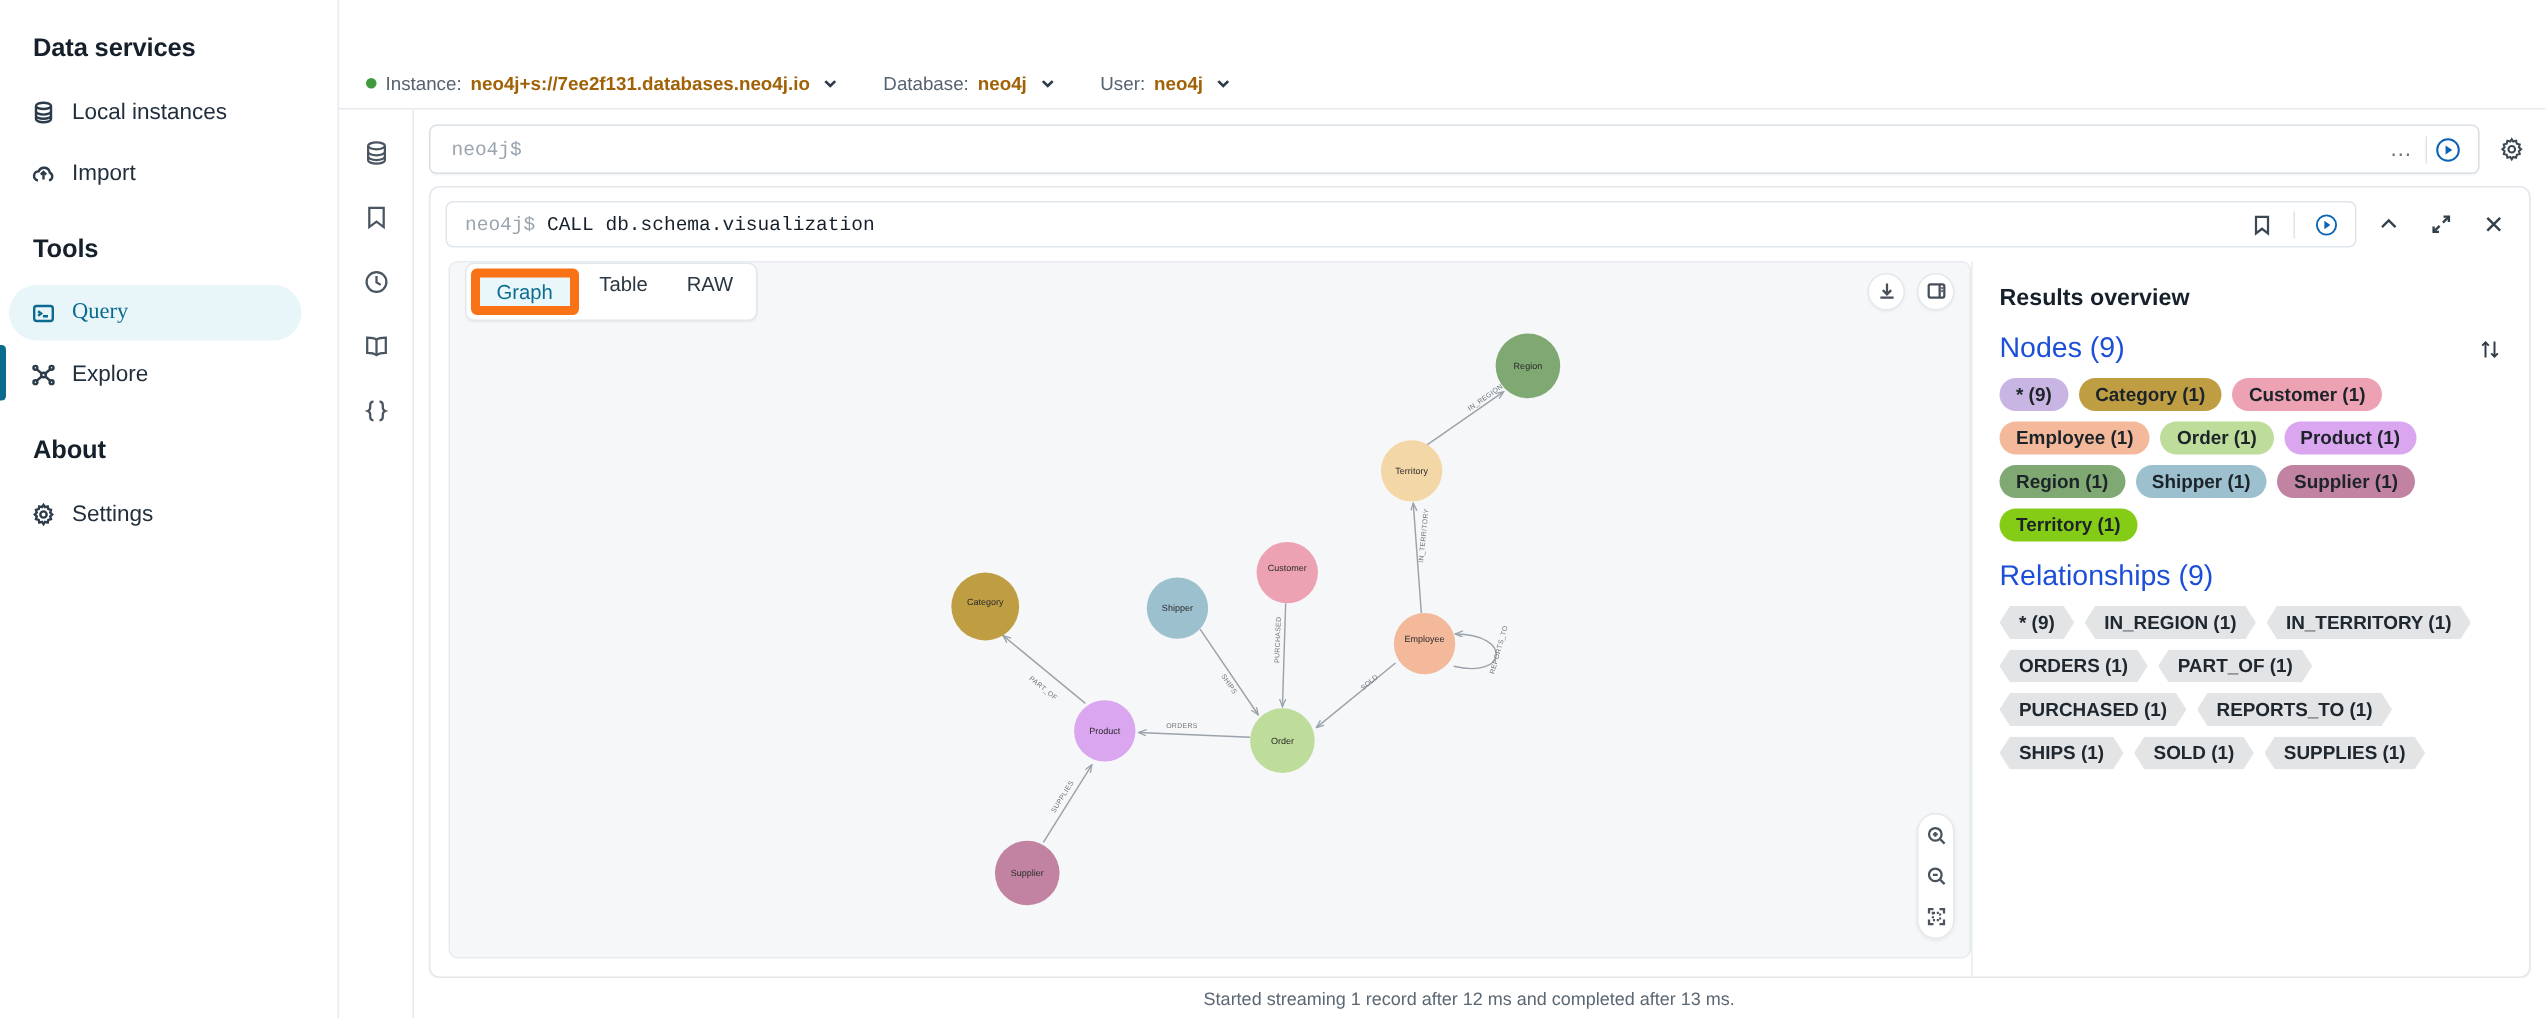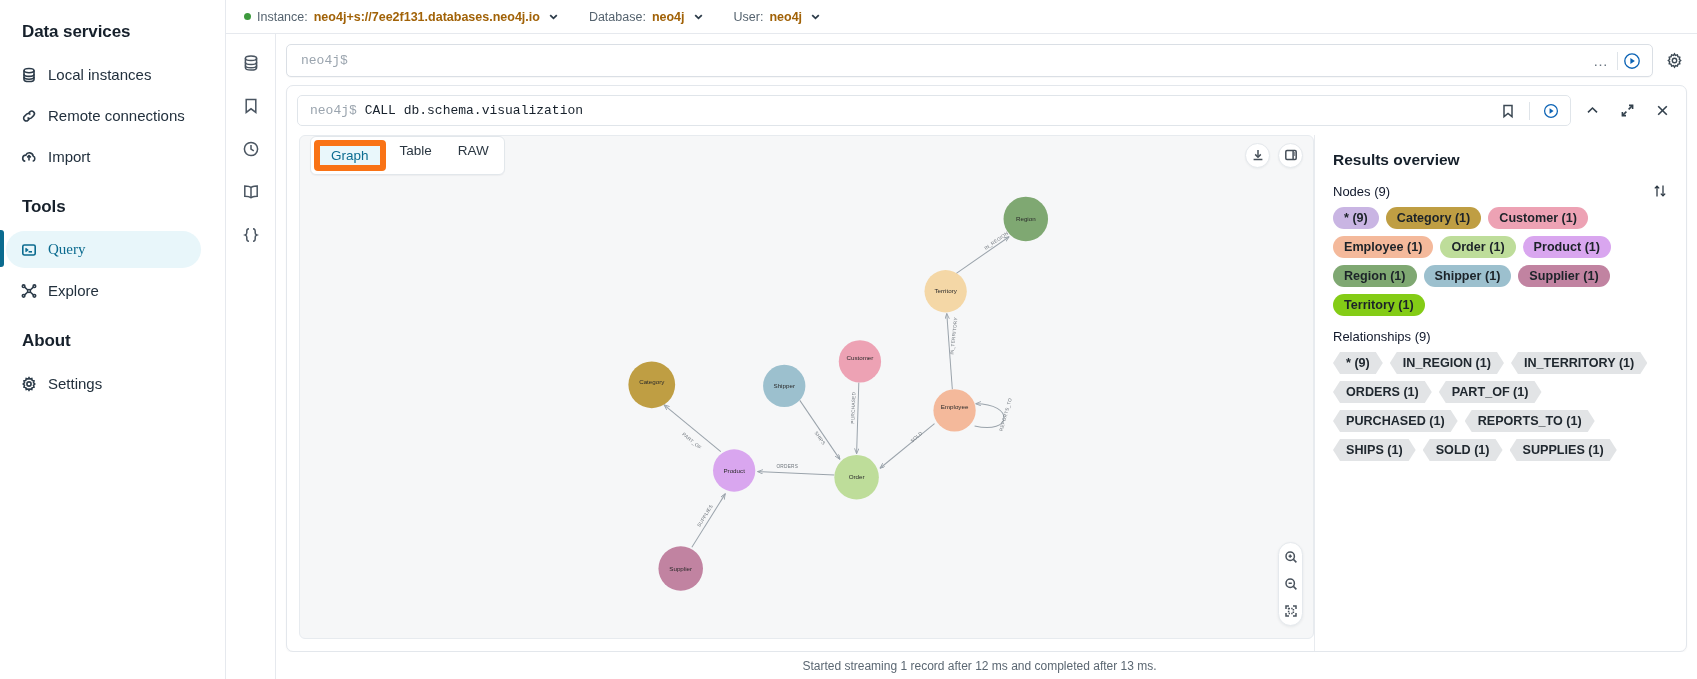--- a/index.html
+++ b/index.html
@@ -167,21 +167,21 @@
 
   
   .overview {
     width: 372px; flex:0 0 372px;
     border-left:1px solid #e8ebef;
     padding: 16px 18px 0 18px;
     display:flex; flex-direction:column; min-height:0;
   }
   .ov-title { font-size:15.5px; font-weight:bold; color:#16202b; margin-bottom:14px; }
   .ov-sub-row { display:flex; align-items:center; justify-content:space-between; margin-bottom:8px; }
-  .ov-sub { font-size:13px; color:#0f172a; }
+  .ov-sub { font-size:19px; color:#1d4ed8; }
   .sort-ico { width:16px;height:16px;cursor:pointer; }
   .sort-ico svg { width:16px;height:16px;stroke:#2e3a45;fill:none;stroke-width:1.3;}
   .chips { display:flex; flex-wrap:wrap; gap:7px 7px; margin-bottom:13px; }
   .chip {
     border-radius:11px; padding: 3px 11px; font-size:12.6px; font-weight:bold;
     color:#1c2329; cursor:pointer; white-space:nowrap; line-height:16px;
   }
   .relchip {
     background:#e2e4e6; color:#20282f; font-size:12.6px; font-weight:bold;
     padding: 3px 13px; line-height:16px; cursor:pointer; white-space:nowrap;
@@ -210,29 +210,20 @@
         <svg viewBox="0 0 16 16">
             <ellipse cx="8" cy="3.6" rx="5" ry="2.1"></ellipse>
             <path d="M3 3.6v8.8c0 1.16 2.24 2.1 5 2.1s5-.94 5-2.1V3.6"></path>
             <path d="M3 7.3c0 1.16 2.24 2.1 5 2.1s5-.94 5-2.1"></path>
             <path d="M3 10.1c0 1.16 2.24 2.1 5 2.1s5-.94 5-2.1"></path>
           </svg>
       </span>
       <span>Local instances</span>
     </div>
 
-    <div class="nav-item">
-      <span class="nav-ico">
-        <svg viewBox="0 0 16 16">
-            <path d="M6.6 9.4a2.6 2.6 0 0 0 3.9.3l2.1-2.1a2.6 2.6 0 0 0-3.7-3.7l-1.2 1.2"></path>
-            <path d="M9.4 6.6a2.6 2.6 0 0 0-3.9-.3l-2.1 2.1a2.6 2.6 0 0 0 3.7 3.7l1.2-1.2"></path>
-          </svg>
-      </span>
-      <span>Remote connections</span>
-    </div>
 
     <div class="nav-item">
       <span class="nav-ico">
         <svg viewBox="0 0 16 16">
             <path d="M4.3 12.3a3.1 3.1 0 0 1 .5-6.16 3.9 3.9 0 0 1 7.4.9 2.8 2.8 0 0 1-.5 5.26"></path>
             <path d="M8 11.6V6.6"></path>
             <path d="M6.2 8.4L8 6.6l1.8 1.8"></path>
           </svg>
       </span>
       <span>Import</span>
@@ -273,21 +264,21 @@
             <circle cx="8" cy="8" r="2.1"></circle>
             <path d="M8 1.6l1 1.5 1.8-.5.4 1.8 1.8.5-.5 1.8 1.3 1.3-1.3 1.3.5 1.8-1.8.5-.4 1.8-1.8-.5L8 14.4l-1-1.5-1.8.5-.4-1.8-1.8-.5.5-1.8L2.2 8l1.3-1.3-.5-1.8 1.8-.5.4-1.8 1.8.5z"></path>
           </svg>
       </span>
       <span>Settings</span>
     </div>
   </div>
 
   <div class="main">
 
-    <div class="topbar" style="padding-left:18px;">
+    <div class="topbar" style="padding-left:18px;margin-top:39px;">
       <div class="crumb">
         <span class="status-dot"></span>
         <span class="lbl">Instance:</span>
         <span class="val">neo4j+s://7ee2f131.databases.neo4j.io</span>
         <span class="chev">
           <svg viewBox="0 0 12 12">
               <path d="M2.4 4.4L6 8l3.6-3.6"></path>
             </svg>
         </span>
       </div>

